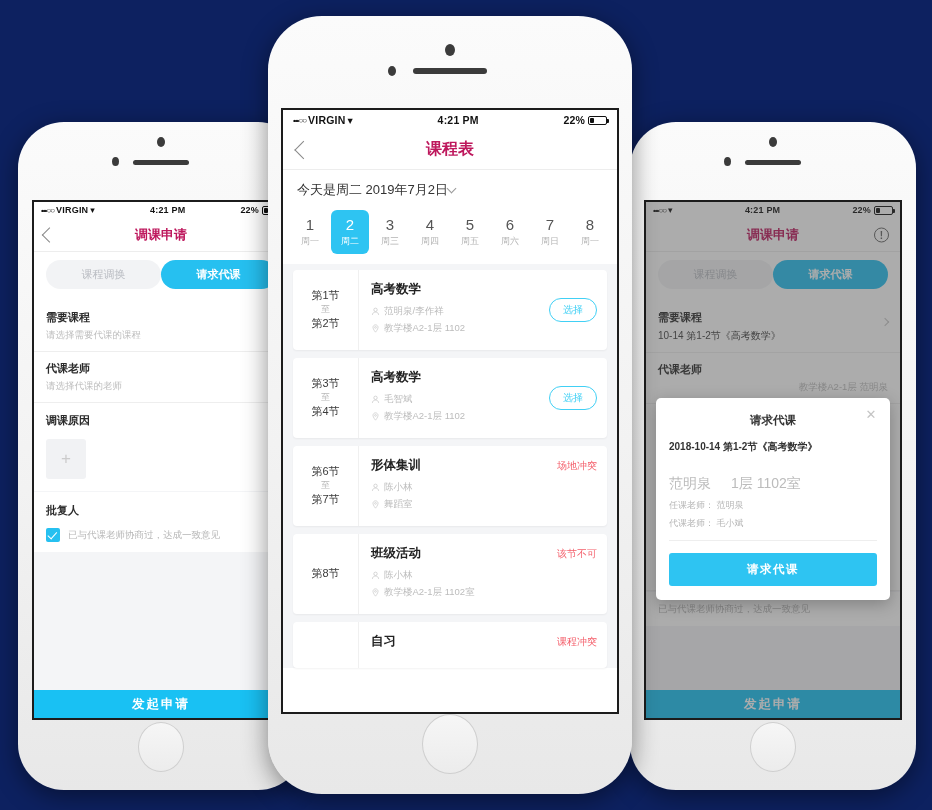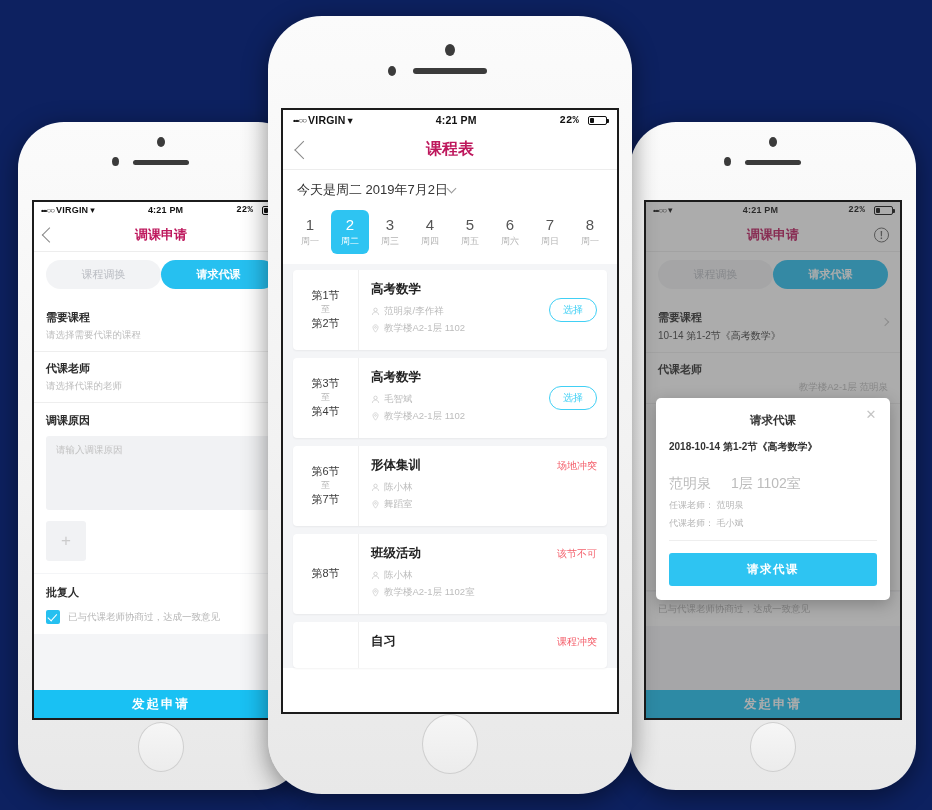--- a/index.html
+++ b/index.html
@@ -53,21 +53,21 @@
 
   
   .statusbar {
     display: flex; align-items: center; justify-content: space-between;
     padding: 3px 7px; font-size: 9px; color: #111; font-weight: bold;
     background: #fff; letter-spacing: .2px;
   }
   .phone.center .statusbar { font-size: 10.5px; padding: 4px 10px; }
   .sb-left { display: flex; align-items: center; gap: 2px; }
   .dots { letter-spacing: -1px; font-size: 8px; }
-  .sb-right { display: flex; align-items: center; gap: 9px; font-family: Liberation Mono, monospace; }
+  .sb-right { display: flex; align-items: center; gap: 3px; }
   .batt {
     width: 19px; height: 9px; border: 1.2px solid #111; border-radius: 2px;
     position: relative; display: inline-block;
   }
   .batt::after {
     content: ""; position: absolute; right: -3px; top: 2.5px;
     width: 2px; height: 4px; background: #111; border-radius: 0 1px 1px 0;
   }
   .batt::before {
     content: ""; position: absolute; left: 1px; top: 1px; bottom: 1px;
@@ -258,21 +258,20 @@
         <div class="field-label">需要课程</div>
         <div class="field-value">请选择需要代课的课程</div>
       </div>
       <div class="field-row">
         <div class="field-label">代课老师</div>
         <div class="field-value">请选择代课的老师</div>
       </div>
 
       <div class="reason-block">
         <div class="reason-label">调课原因</div>
-        <div class="reason-box">请输入调课原因</div>
         <div class="upload-box">+</div>
       </div>
 
       <div class="approver-block">
         <div class="approver-label">批复人</div>
         <div class="check-row">
           <span class="checkbox"></span>
           <span class="check-text">已与代课老师协商过，达成一致意见</span>
         </div>
       </div>

